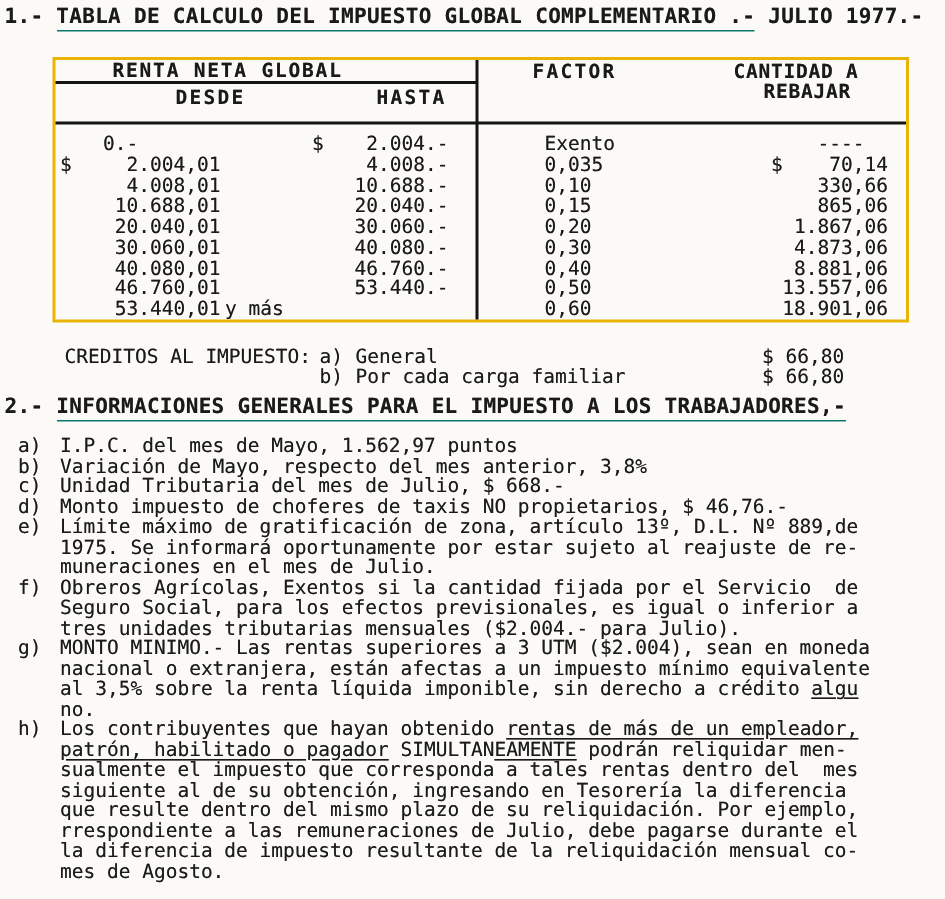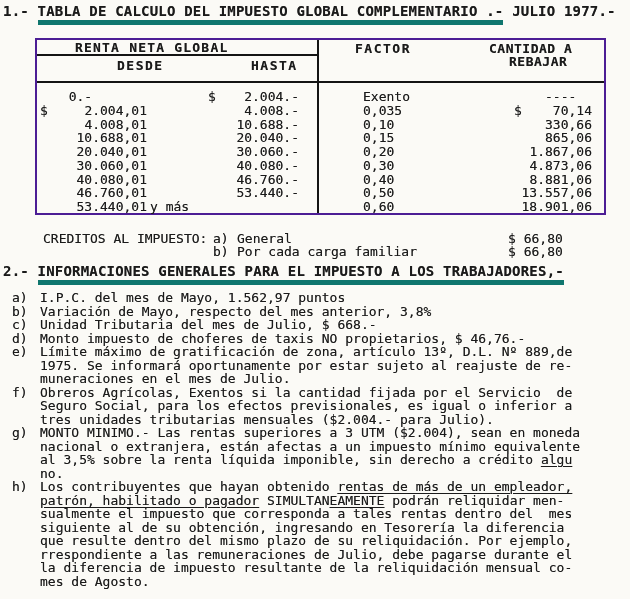--- a/index.html
+++ b/index.html
@@ -11,27 +11,27 @@
     font-family:"DejaVu Sans Mono","Liberation Mono",monospace;
     font-size:13px;
     overflow:hidden;
     text-shadow:0 0 .4px rgba(20,20,20,.55);
   }
   .sec-title{
     position:absolute;left:3px;
     font-size:14px;font-weight:bold;
     white-space:pre;letter-spacing:.2px;
   }
-  .u-head{border-bottom:5px solid #0f766e;padding-bottom:1px;}
+  .u-head{border-bottom:1px solid #0f766e;padding-bottom:1px;}
   .u{text-decoration:underline;text-underline-offset:2px;}
 
   
   .taxtable{
     position:absolute;left:35px;top:38px;width:571px;height:177px;
-    border:2px solid #4c1d95;box-sizing:border-box;
+    border:2px solid #eab308;box-sizing:border-box;
   }
   .divider{position:absolute;left:280px;top:0;bottom:0;width:2px;background:#141414;}
   .renta-underline{position:absolute;left:0;top:14px;width:281px;height:2px;background:#141414;}
   .header-rule{position:absolute;left:0;top:41px;width:100%;height:2px;background:#141414;}
   .th{position:absolute;font-weight:bold;white-space:pre;}
   .th-renta{left:38px;top:0;letter-spacing:1.2px;}
   .th-desde{left:50px;top:18px;letter-spacing:1.5px;padding-left:30px;}
   .th-hasta{left:214px;top:18px;letter-spacing:1.5px;}
   .th-factor{left:318px;top:1px;letter-spacing:1.5px;}
   .th-cant1{left:452px;top:1px;letter-spacing:.5px;}

